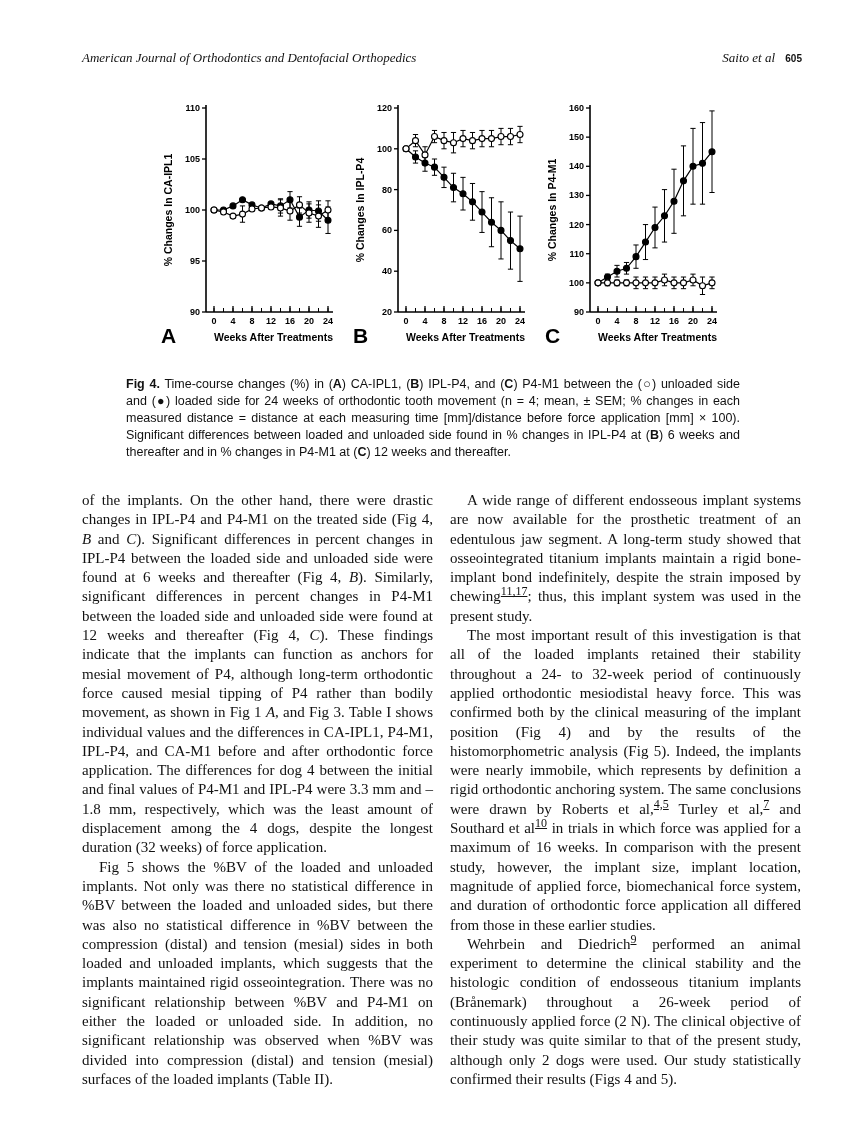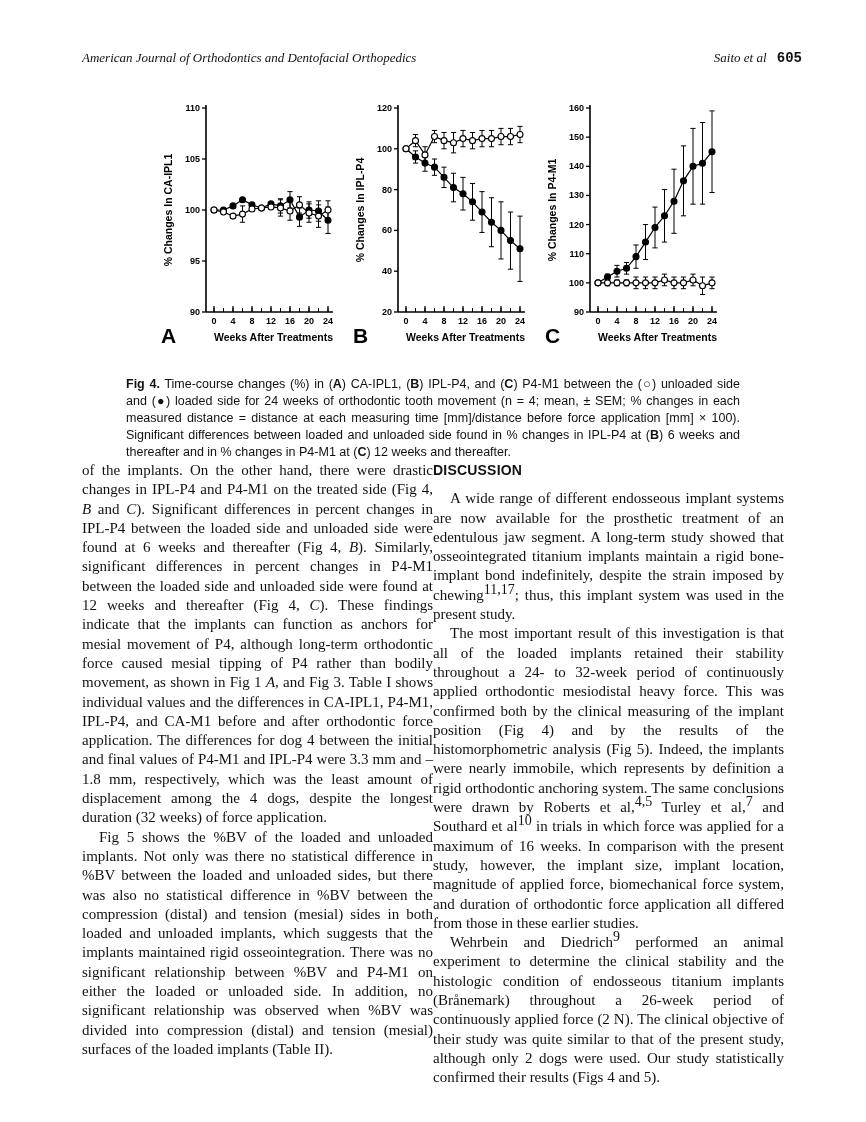--- a/index.html
+++ b/index.html
@@ -4,37 +4,37 @@
 <style>
   html,body{margin:0;padding:0;background:#e8e8e8;}
   .page{width:866px;height:1122px;background:#ffffff;box-sizing:border-box;
         padding:50px 64px 8px 82px;position:relative;color:#111;
         font-family:"Liberation Serif",serif;}
   
   .hdr{display:flex;justify-content:space-between;align-items:flex-start;}
   .hdr .left div{font-style:italic;font-size:13px;line-height:16px;}
   .hdr .right{font-size:13px;white-space:nowrap;}
   .hdr .right .authors{font-style:italic;text-align:right;}
-  .hdr .right .pagenum{font-family:Liberation Mono, monospace;font-weight:bold;
-        font-size:14px;margin-left:7px;}
+  .hdr .right .pagenum{font-family:Liberation Sans, sans-serif;font-weight:bold;
+        font-size:10px;margin-left:7px;}
   
   .figure-block{margin-top:28px;}
   .charts-row{display:flex;justify-content:center;gap:10px;}
   svg.chart{display:block;}
   svg.chart .tick{font:bold 9px "Liberation Sans",sans-serif;fill:#000;}
   svg.chart .axis-label{font:bold 10.5px "Liberation Sans",sans-serif;fill:#000;}
   svg.chart .panel{font:bold 21px "Liberation Sans",sans-serif;fill:#000;}
   .caption{font-family:"Liberation Sans",sans-serif;font-size:12.5px;line-height:17px;
         width:614px;margin:28px 0 0 44px;text-align:justify;}
   
-  .columns{display:flex;}
+  .columns{display:flex;gap:17px;margin-top:30px;}
   .col{width:351px;font-size:15px;line-height:19.3px;text-align:justify;}
   .col p{margin:0;}
   .col p.indent{text-indent:17px;}
-  .col sup{font-size:14px;line-height:0;}
+  .col sup{font-size:12px;line-height:0;text-decoration:underline;}
   h2.discussion{font-family:"Liberation Sans",sans-serif;font-size:14px;
         font-weight:bold;margin:0 0 9px 0;letter-spacing:.2px;}
 </style>
 </head>
 <body>
 
 <div class="page">
 
   <header class="hdr">
     <div class="left">
@@ -458,21 +458,20 @@
     </div>
     <p class="caption"><span style="font-weight: bold;">Fig 4.</span><span> Time-course changes (%) in (</span><span style="font-weight: bold;">A</span><span>) CA-IPL1, (</span><span style="font-weight: bold;">B</span><span>) IPL-P4, and (</span><span style="font-weight: bold;">C</span><span>) P4-M1 between the (○) unloaded side and (●) loaded side for 24 weeks of orthodontic tooth movement (n = 4; mean, ± SEM; % changes in each measured distance = distance at each measuring time [mm]/distance before force application [mm] × 100). Significant differences between loaded and unloaded side found in % changes in IPL-P4 at (</span><span style="font-weight: bold;">B</span><span>) 6 weeks and thereafter and in % changes in P4-M1 at (</span><span style="font-weight: bold;">C</span><span>) 12 weeks and thereafter.</span></p>
   </section>
 
   <section class="columns">
     <div class="col">
         <p><span>of the implants. On the other hand, there were drastic changes in IPL-P4 and P4-M1 on the treated side (Fig 4, </span><span style="font-style: italic;">B</span><span> and </span><span style="font-style: italic;">C</span><span>). Significant differences in percent changes in IPL-P4 between the loaded side and unloaded side were found at 6 weeks and thereafter (Fig 4, </span><span style="font-style: italic;">B</span><span>). Similarly, significant differences in percent changes in P4-M1 between the loaded side and unloaded side were found at 12 weeks and thereafter (Fig 4, </span><span style="font-style: italic;">C</span><span>). These findings indicate that the implants can function as anchors for mesial movement of P4, although long-term orthodontic force caused mesial tipping of P4 rather than bodily movement, as shown in Fig 1 </span><span style="font-style: italic;">A</span><span>, and Fig 3. Table I shows individual values and the differences in CA-IPL1, P4-M1, IPL-P4, and CA-M1 before and after orthodontic force application. The differences for dog 4 between the initial and final values of P4-M1 and IPL-P4 were 3.3 mm and –1.8 mm, respectively, which was the least amount of displacement among the 4 dogs, despite the longest duration (32 weeks) of force application.</span></p>
         <p class="indent"><span>Fig 5 shows the %BV of the loaded and unloaded implants. Not only was there no statistical difference in %BV between the loaded and unloaded sides, but there was also no statistical difference in %BV between the compression (distal) and tension (mesial) sides in both loaded and unloaded implants, which suggests that the implants maintained rigid osseointegration. There was no significant relationship between %BV and P4-M1 on either the loaded or unloaded side. In addition, no significant relationship was observed when %BV was divided into compression (distal) and tension (mesial) surfaces of the loaded implants (Table II).</span></p>
       </div>
     <div class="col">
-      <h2 class="discussion">DISCUSSION</h2>
       <div>
           <p class="indent"><span>A wide range of different endosseous implant systems are now available for the prosthetic treatment of an edentulous jaw segment. A long-term study showed that osseointegrated titanium implants maintain a rigid bone-implant bond indefinitely, despite the strain imposed by chewing</span><sup>11,17</sup><span>; thus, this implant system was used in the present study.</span></p>
           <p class="indent"><span>The most important result of this investigation is that all of the loaded implants retained their stability throughout a 24- to 32-week period of continuously applied orthodontic mesiodistal heavy force. This was confirmed both by the clinical measuring of the implant position (Fig 4) and by the results of the histomorphometric analysis (Fig 5). Indeed, the implants were nearly immobile, which represents by definition a rigid orthodontic anchoring system. The same conclusions were drawn by Roberts et al,</span><sup>4,5</sup><span> Turley et al,</span><sup>7</sup><span> and Southard et al</span><sup>10</sup><span> in trials in which force was applied for a maximum of 16 weeks. In comparison with the present study, however, the implant size, implant location, magnitude of applied force, biomechanical force system, and duration of orthodontic force application all differed from those in these earlier studies.</span></p>
           <p class="indent"><span>Wehrbein and Diedrich</span><sup>9</sup><span> performed an animal experiment to determine the clinical stability and the histologic condition of endosseous titanium implants (Brånemark) throughout a 26-week period of continuously applied force (2 N). The clinical objective of their study was quite similar to that of the present study, although only 2 dogs were used. Our study statistically confirmed their results (Figs 4 and 5).</span></p>
         </div>
     </div>
   </section>
 
 </div>
 

